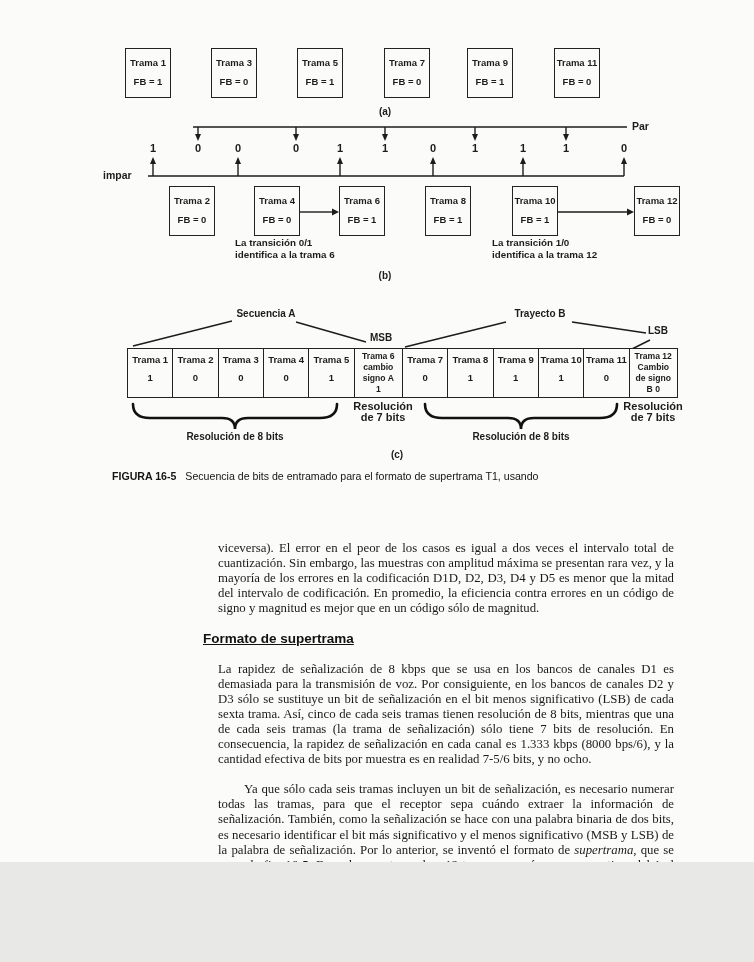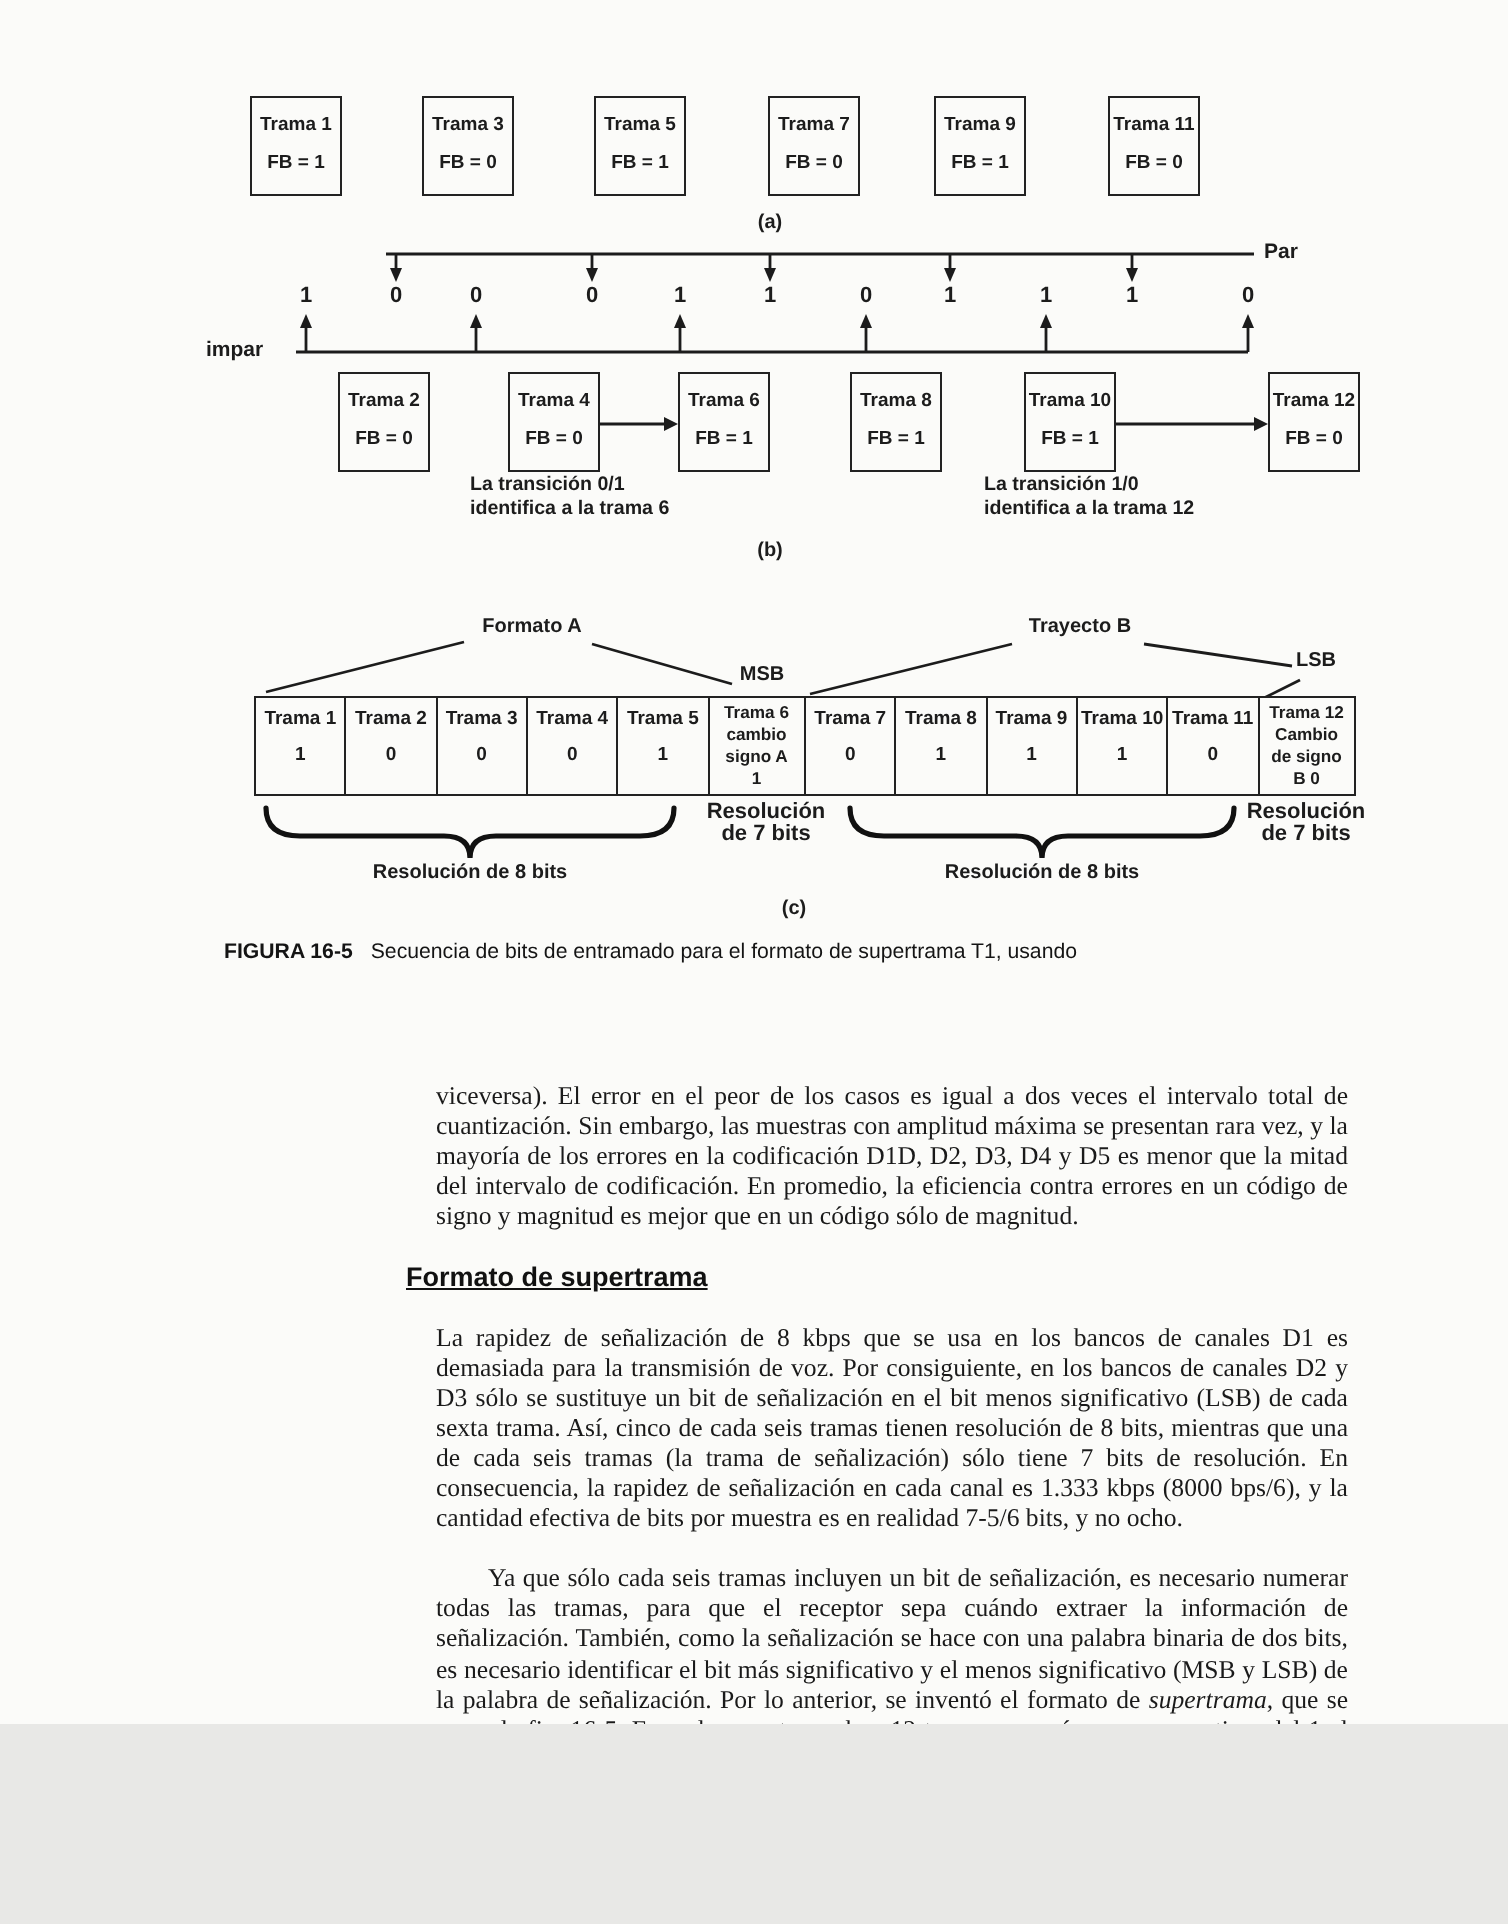--- a/index.html
+++ b/index.html
@@ -168,21 +168,21 @@
   <div class="note" style="left:235px;top:237px">
     <div>La transición 0/1</div>
     <div>identifica a la trama 6</div>
   </div>
   <div class="note" style="left:492px;top:237px">
     <div>La transición 1/0</div>
     <div>identifica a la trama 12</div>
   </div>
   <div class="fig-label" style="left:370px;top:270px">(b)</div>
 
-  <div class="tray-label" style="left:216px;top:308px">Formato A</div>
+  <div class="tray-label" style="left:216px;top:308px">Secuencia A</div>
   <div class="tray-label" style="left:490px;top:308px">Trayecto B</div>
   <div class="sb-label" style="left:361px;top:332px">MSB</div>
   <div class="sb-label" style="left:638px;top:325px">LSB</div>
 
   <div class="sf-table">
     <div class="sf-cell">
       <div class="cname">Trama 1</div>
       <div class="cbit">1</div>
     </div>
     <div class="sf-cell">

